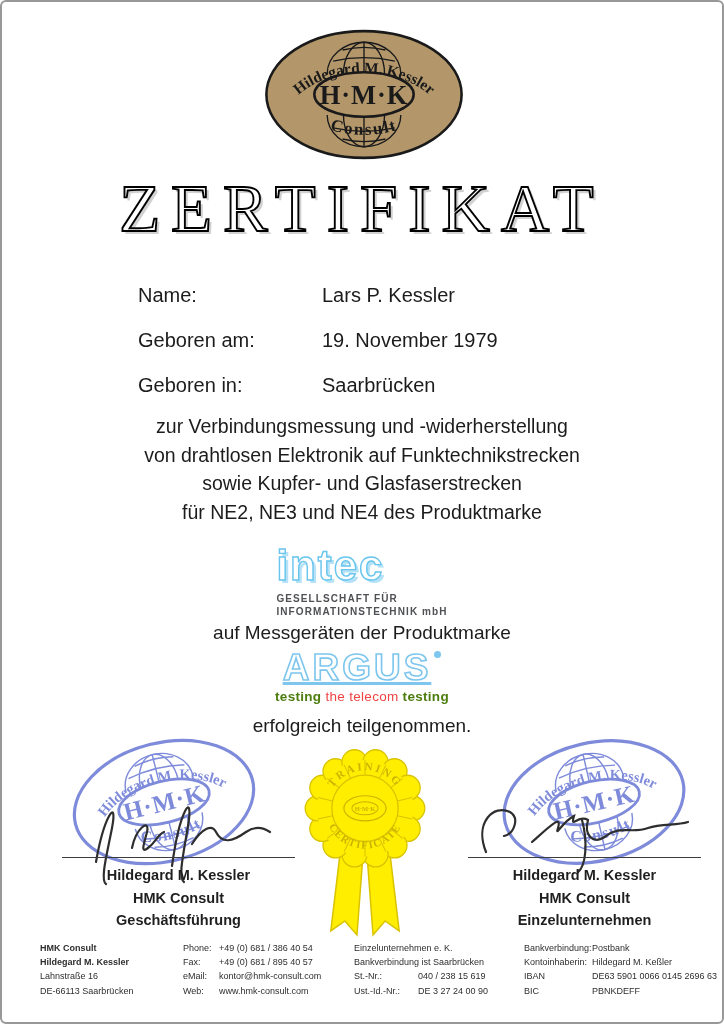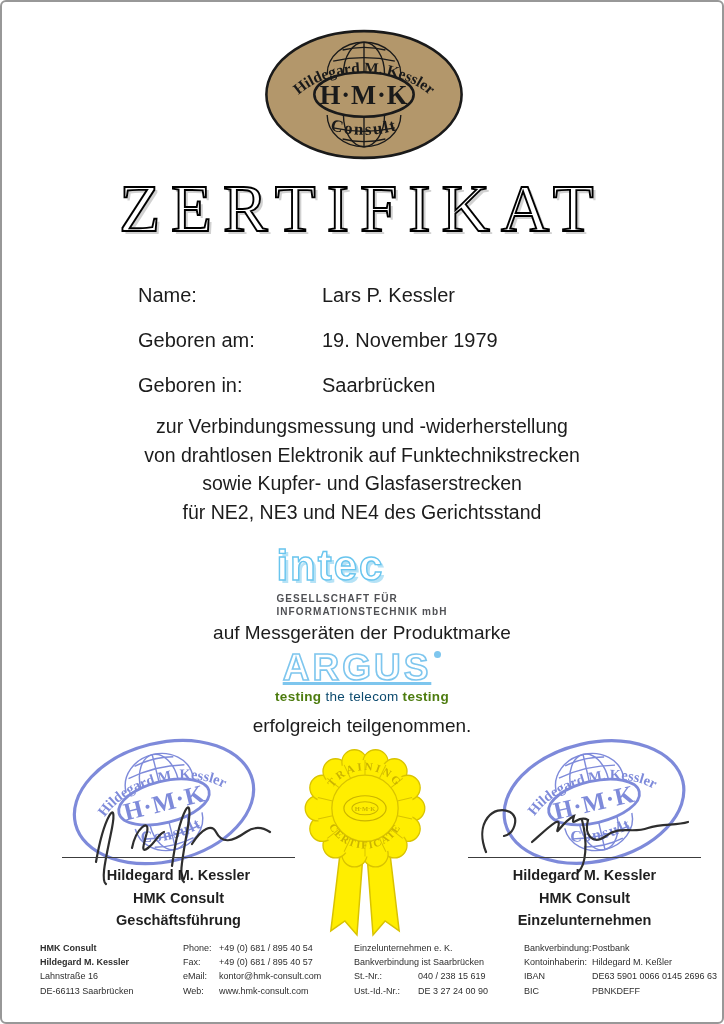--- a/index.html
+++ b/index.html
@@ -39,21 +39,21 @@
   .argus{left:0;right:0;top:647px;text-align:center;}
   .argus-word{display:inline-block;font-size:37px;font-weight:700;letter-spacing:3px;
               line-height:1;color:#8cccf0;text-decoration:underline;}
   @supports (-webkit-text-stroke:1px #000){
     .argus-word{color:#fff;-webkit-text-stroke:1.6px #7ec6ee;}
   }
   .argus-reg{display:inline-block;width:7px;height:7px;border-radius:50%;
              background:#7ec6ee;vertical-align:top;margin:2px 0 0 3px;}
   .argus-tag{margin-top:3px;font-size:13.5px;letter-spacing:0.3px;}
   .argus-tag .b{font-weight:700;color:#4d7c0f;}
-  .argus-tag .g{color:#0c4a6e;}
+  .argus-tag .g{color:#ef4444;}
 
   
   .stamp{opacity:0.78;}
   .stamp-left{left:66px;top:736px;transform:rotate(-14deg);}
   .stamp-right{left:496px;top:736px;transform:rotate(-13deg);}
   .sig-line{border-top:1.6px solid #3c3c3c;width:233px;top:855px;}
   .sig-block{top:862px;width:233px;text-align:center;
              font-size:14.5px;font-weight:700;color:#1f1f1f;line-height:22.5px;}
 
   
@@ -117,21 +117,21 @@
     <div class="field-row">
       <span class="field-label">Geboren in:</span>
       <span>Saarbrücken</span>
     </div>
   </div>
 
   <div class="abs body-text">
     <div>zur Verbindungsmessung und -widerherstellung</div>
     <div>von drahtlosen Elektronik auf Funktechnikstrecken</div>
     <div>sowie Kupfer- und Glasfaserstrecken</div>
-    <div>für NE2, NE3 und NE4 des Gerichtsstand</div>
+    <div>für NE2, NE3 und NE4 des Produktmarke</div>
   </div>
 
   <div class="abs intec">
     <div class="intec-word">intec</div>
     <div class="intec-sub">
       <div>GESELLSCHAFT FÜR</div>
       <div>INFORMATIONSTECHNIK mbH</div>
     </div>
   </div>
 
@@ -286,21 +286,21 @@
   <div class="abs footer">
     <div class="f-col" style="left:38px;">
       <div class="f-bold">HMK Consult</div>
       <div class="f-bold">Hildegard M. Kessler</div>
       <div>Lahnstraße 16</div>
       <div>DE-66113 Saarbrücken</div>
     </div>
     <div class="f-col" style="left:181px;">
       <div class="f-row">
           <span class="lw36">Phone:</span>
-          <span>+49 (0) 681 / 895 40 54</span>
+          <span>+49 (0) 681 / 386 40 54</span>
         </div>
       <div class="f-row">
           <span class="lw36">Fax:</span>
           <span>+49 (0) 681 / 895 40 57</span>
         </div>
       <div class="f-row">
           <span class="lw36">eMail:</span>
           <span>kontor@hmk-consult.com</span>
         </div>
       <div class="f-row">

